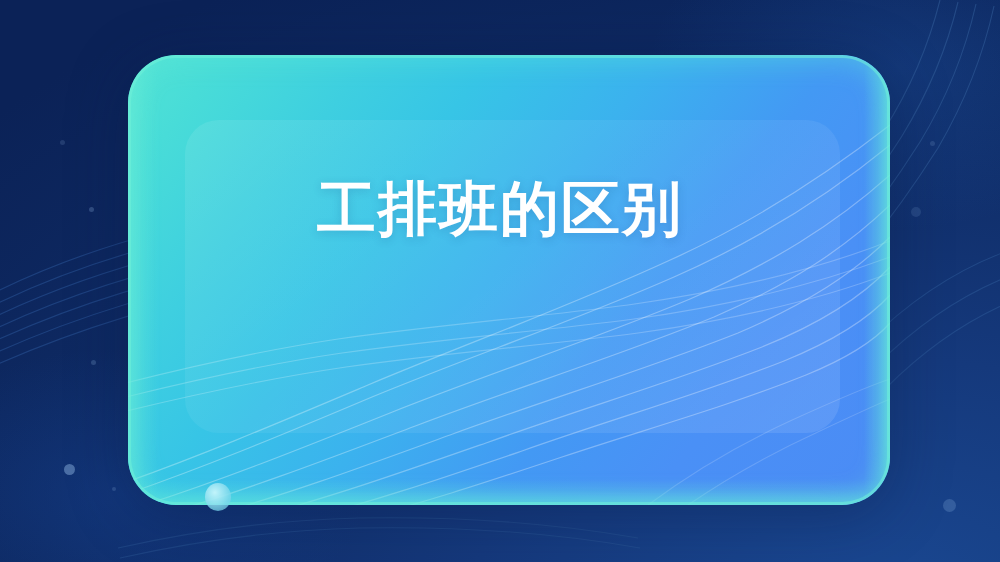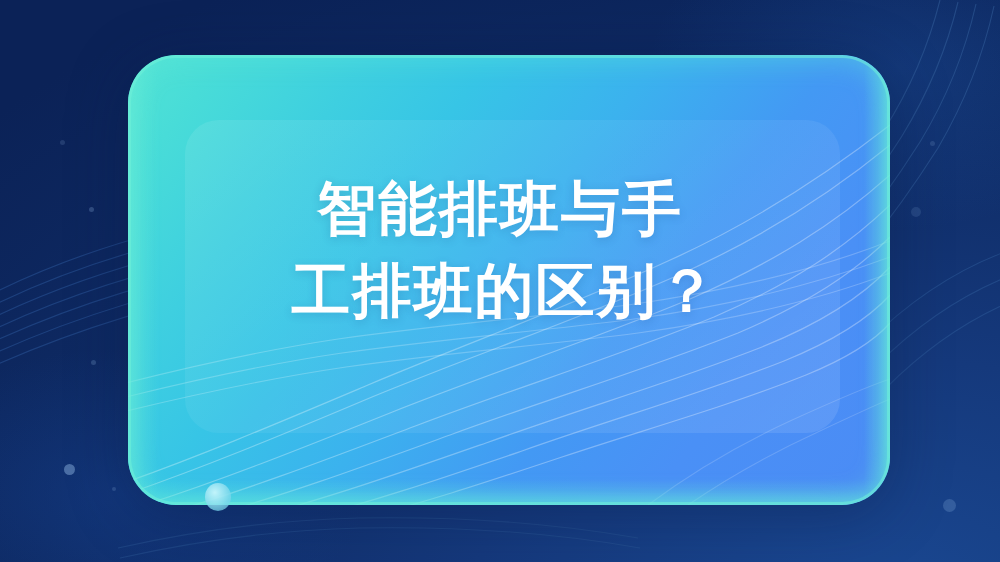--- a/index.html
+++ b/index.html
@@ -218,17 +218,16 @@
 
     <div class="card-edge-left"></div>
     <div class="card-edge-right"></div>
     <div class="card-edge-bottom"></div>
     <div class="card-edge"></div>
   </div>
 
   <div class="blob" style="left:205px; top:483px; width:26px; height:28px; background:radial-gradient(circle at 38% 34%, rgba(200,246,252,0.95), rgba(126,216,236,0.80) 62%, rgba(104,198,230,0.62) 100%);"></div>
 
   <div class="title-wrap">
-    <span class="title-line l1">智能排班与手</span>
-    <span class="title-line l2">工排班的区别？</span>
+    <span class="title-line l1">工排班的区别</span>
   </div>
 
 </div>
 
 </body></html>

